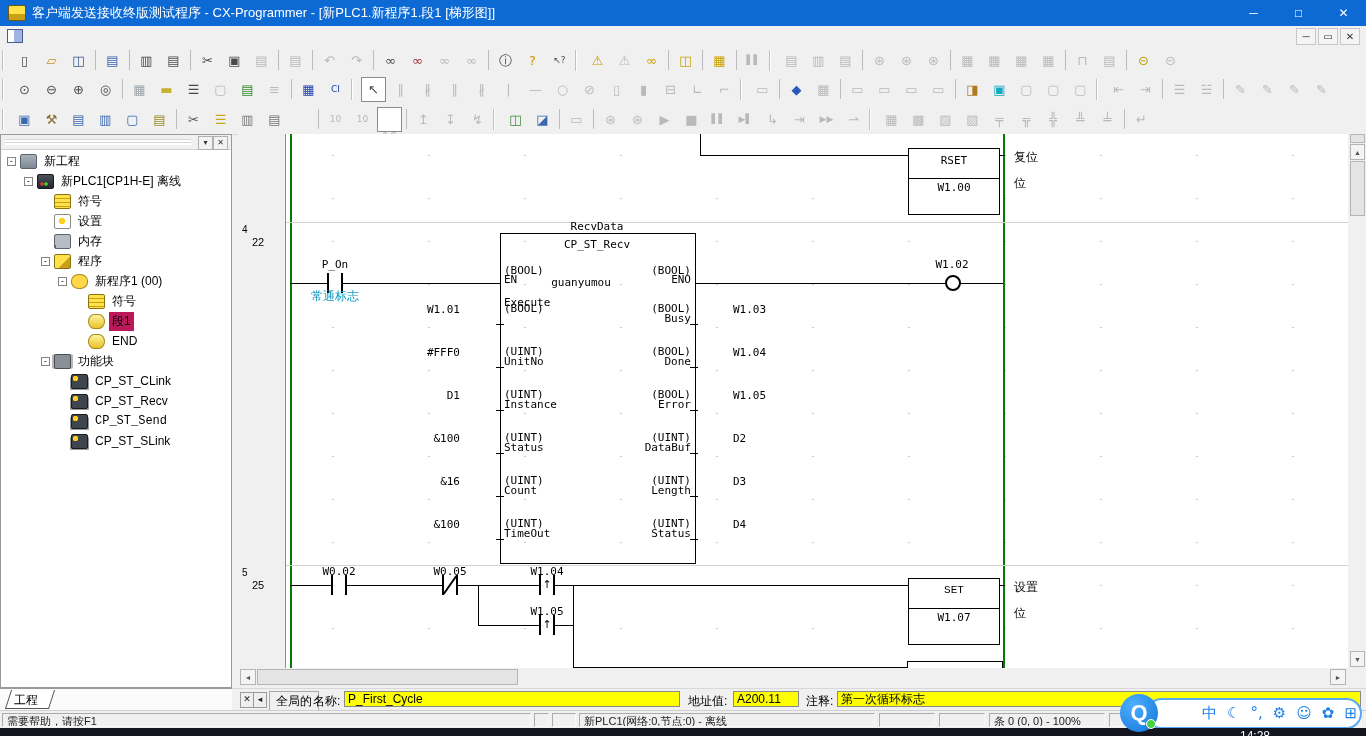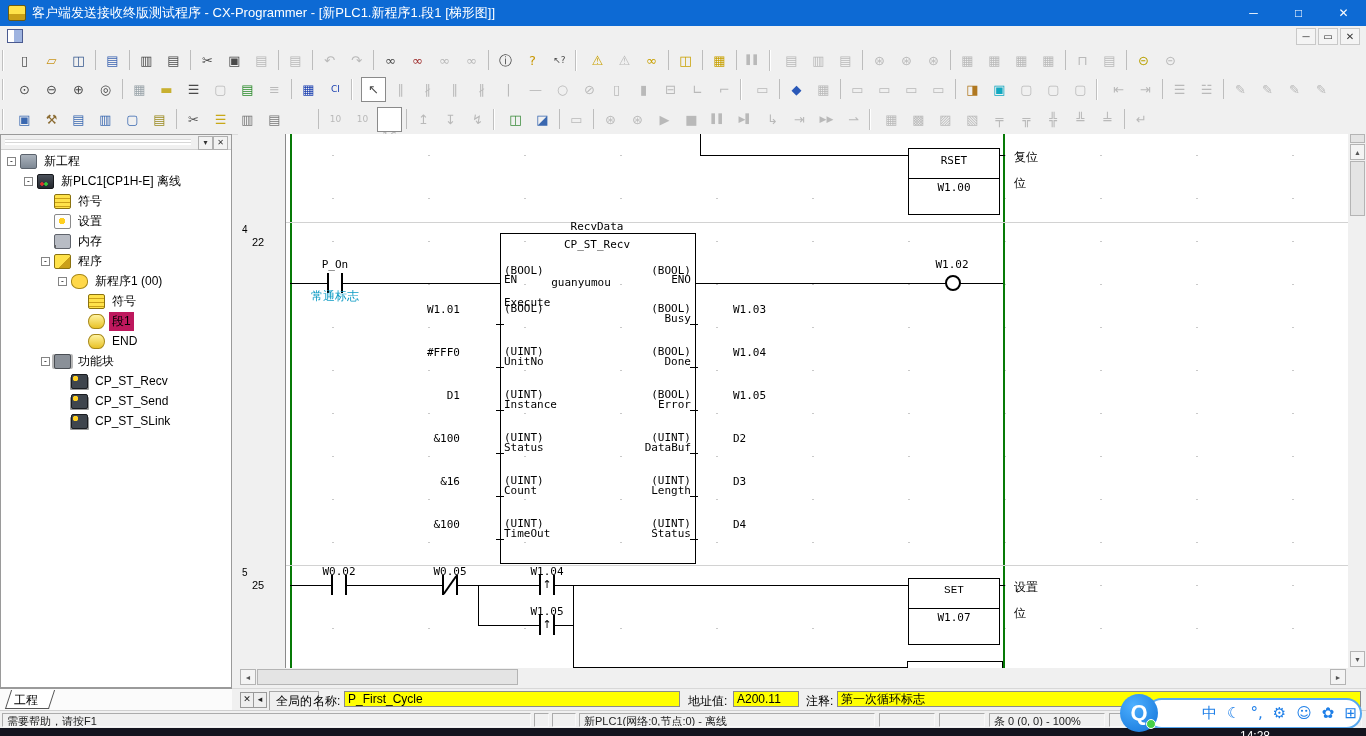--- a/index.html
+++ b/index.html
@@ -648,23 +648,28 @@
           <span class="tlb">END</span>
         </div>
         <div class="trow" style="padding-left: 40px;">
           <span class="texp">-</span>
           <span class="tic i-fbfolder"></span>
           <span class="tlb">功能块</span>
         </div>
         <div class="trow" style="padding-left: 57px;">
           <span class="texpsp"></span>
           <span class="tic i-fb"></span>
+          <span class="tlb">CP_ST_CLink</span>
+        </div>
+        <div class="trow" style="padding-left: 57px;">
+          <span class="texpsp"></span>
+          <span class="tic i-fb"></span>
           <span class="tlb">CP_ST_Recv</span>
         </div>
-        <div class="trow" style="padding-left: 57px;">
+        <div class="trow" style="padding-left: 57px; font-family: Liberation Mono, monospace;">
           <span class="texpsp"></span>
           <span class="tic i-fb"></span>
           <span class="tlb">CP_ST_Send</span>
         </div>
         <div class="trow" style="padding-left: 57px;">
           <span class="texpsp"></span>
           <span class="tic i-fb"></span>
           <span class="tlb">CP_ST_SLink</span>
         </div>
       </div>

